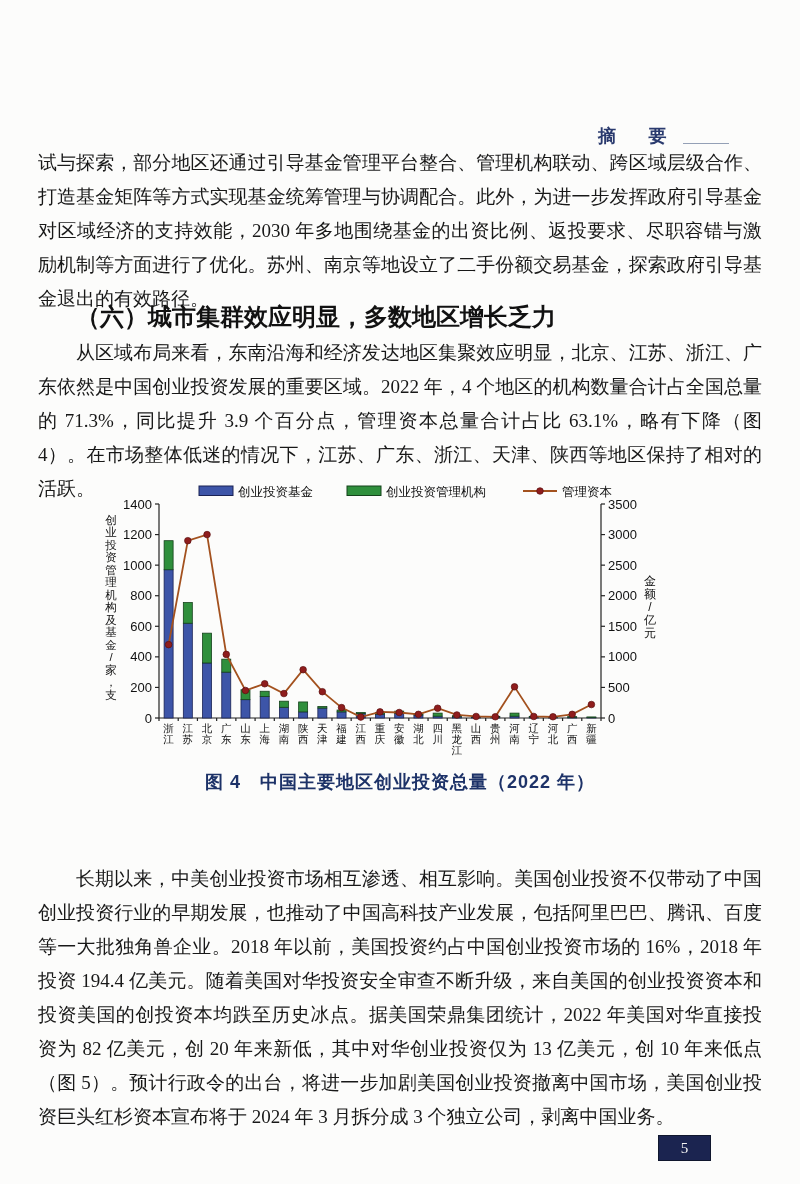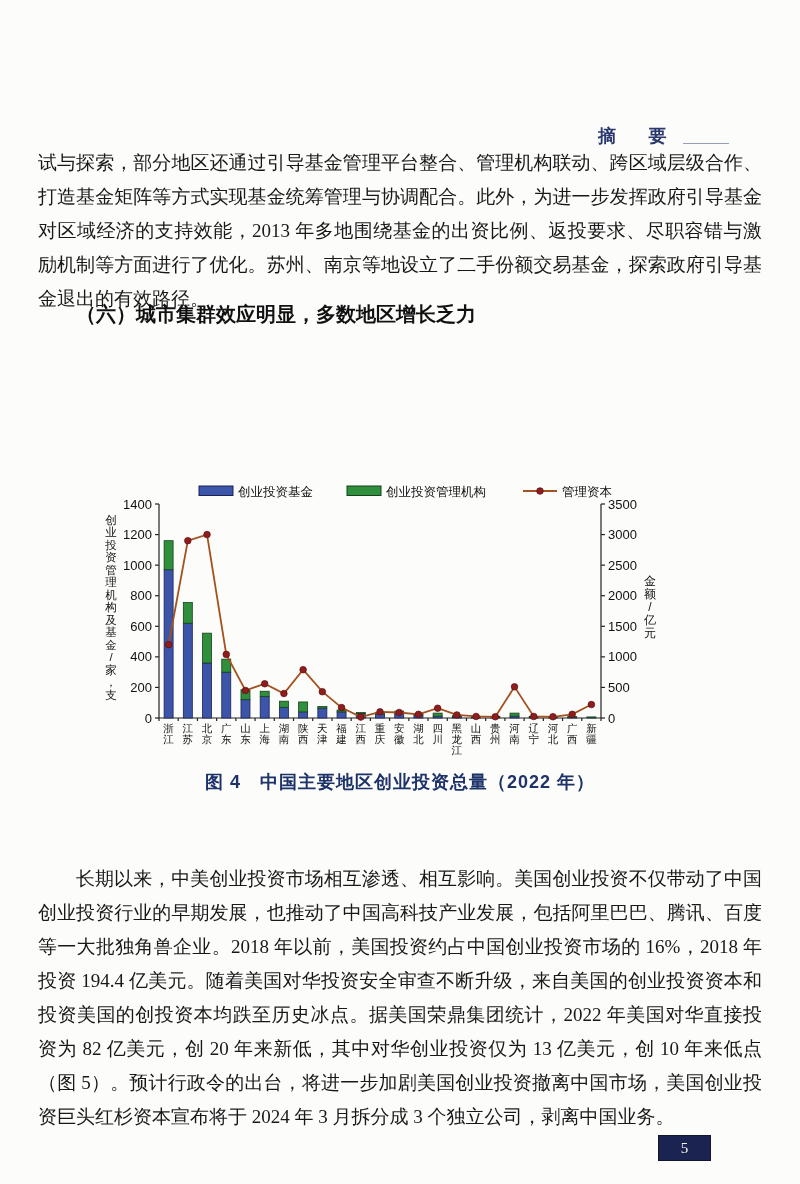--- a/index.html
+++ b/index.html
@@ -21,21 +21,21 @@
     position:absolute;left:38px;width:724px;margin:0;
     font-size:19px;line-height:34px;text-align:justify;color:#181818;
   }
   .indent{text-indent:2em;}
   .p1{top:146px;}
   .p2{top:336px;}
   .p3{top:862px;}
   .sec{
     position:absolute;left:38px;width:724px;margin:0;padding-left:38px;
     font-family:"Liberation Sans","DejaVu Sans",sans-serif;
-    font-size:20px;font-weight:bold;color:#111;
+    font-size:24px;font-weight:bold;color:#111;
   }
   .h6{top:301px;}
   .h7{top:831px;}
   .chart{position:absolute;left:95px;top:478px;width:620px;height:292px;}
   .caption{
     position:absolute;left:60px;top:770px;width:680px;text-align:center;
     font-family:"Liberation Sans","DejaVu Sans",sans-serif;
     font-size:18px;font-weight:bold;color:#1d3268;letter-spacing:1px;
   }
   .pagenum{
@@ -50,24 +50,25 @@
 </style>
 </head>
 <body>
 
 <div class="page">
 
   <div class="header">
     <span class="header-title">摘 要</span><span class="header-rule"></span>
   </div>
 
-  <p class="body p1">试与探索，部分地区还通过引导基金管理平台整合、管理机构联动、跨区域层级合作、打造基金矩阵等方式实现基金统筹管理与协调配合。此外，为进一步发挥政府引导基金对区域经济的支持效能，2013 年多地围绕基金的出资比例、返投要求、尽职容错与激励机制等方面进行了优化。苏州、南京等地设立了二手份额交易基金，探索政府引导基金退出的有效路径。</p>
+  <p class="body p1">试与探索，部分地区还通过引导基金管理平台整合、管理机构联动、跨区域层级合作、打造基金矩阵等方式实现基金统筹管理与协调配合。此外，为进一步发挥政府引导基金对区域经济的支持效能，2030 年多地围绕基金的出资比例、返投要求、尽职容错与激励机制等方面进行了优化。苏州、南京等地设立了二手份额交易基金，探索政府引导基金退出的有效路径。</p>
 
   <h3 class="sec h6">（六）城市集群效应明显，多数地区增长乏力</h3>
 
+  <p class="body p2 indent">从区域布局来看，东南沿海和经济发达地区集聚效应明显，北京、江苏、浙江、广东依然是中国创业投资发展的重要区域。2022 年，4 个地区的机构数量合计占全国总量的 71.3%，同比提升 3.9 个百分点，管理资本总量合计占比 63.1%，略有下降（图 4）。在市场整体低迷的情况下，江苏、广东、浙江、天津、陕西等地区保持了相对的活跃。</p>
 
   <div class="chart" id="chart"><svg width="620" height="292" viewBox="0 0 620 292">
         <line x1="64" y1="26" x2="64" y2="240" stroke="#222" stroke-width="1.2"></line>
         <line x1="64" y1="240" x2="506" y2="240" stroke="#222" stroke-width="1.2"></line>
         <line x1="506" y1="26" x2="506" y2="240" stroke="#222" stroke-width="1.2"></line>
         <line x1="60" y1="240" x2="64" y2="240" stroke="#222" stroke-width="1.2"></line>
         <text x="57" y="244.5" font-size="13" text-anchor="end">0</text>
         <line x1="60" y1="209.42857142857144" x2="64" y2="209.42857142857144" stroke="#222" stroke-width="1.2"></line>
         <text x="57" y="213.92857142857144" font-size="13" text-anchor="end">200</text>
         <line x1="60" y1="178.85714285714286" x2="64" y2="178.85714285714286" stroke="#222" stroke-width="1.2"></line>

